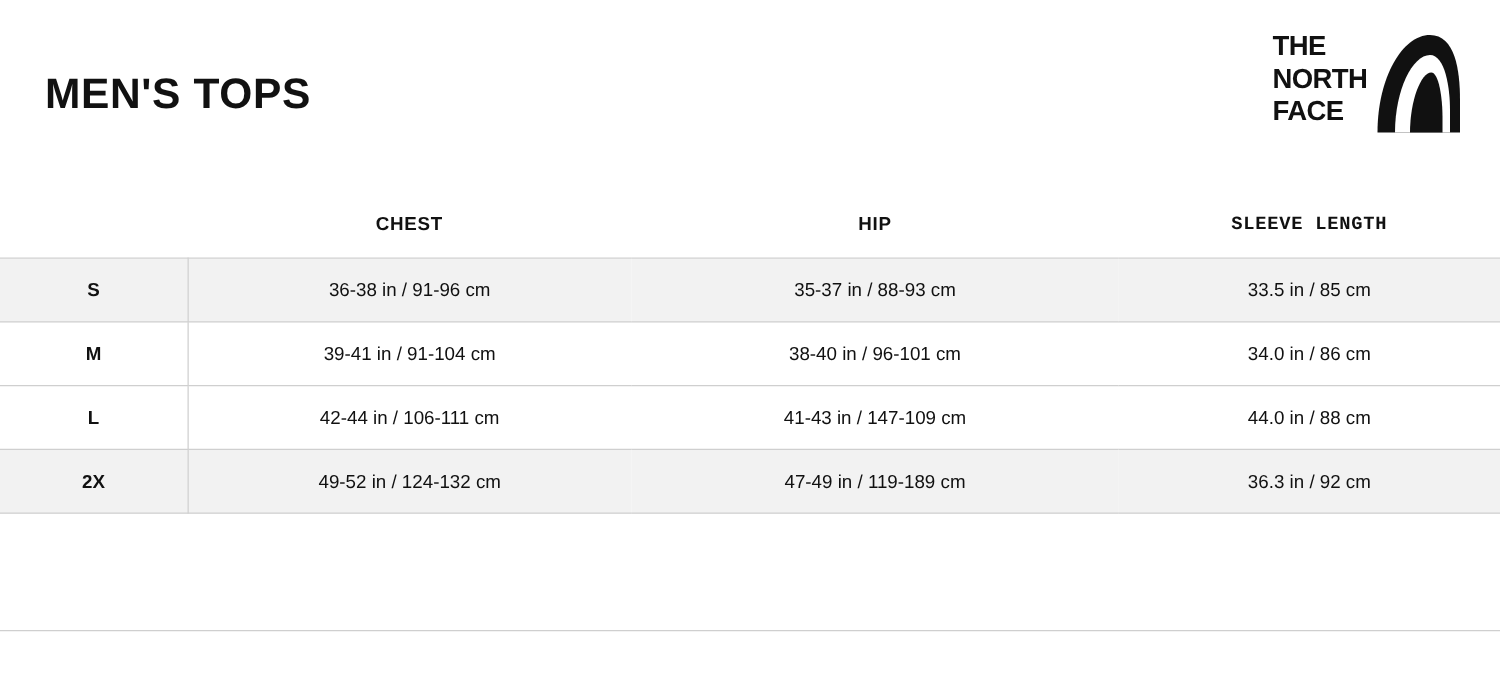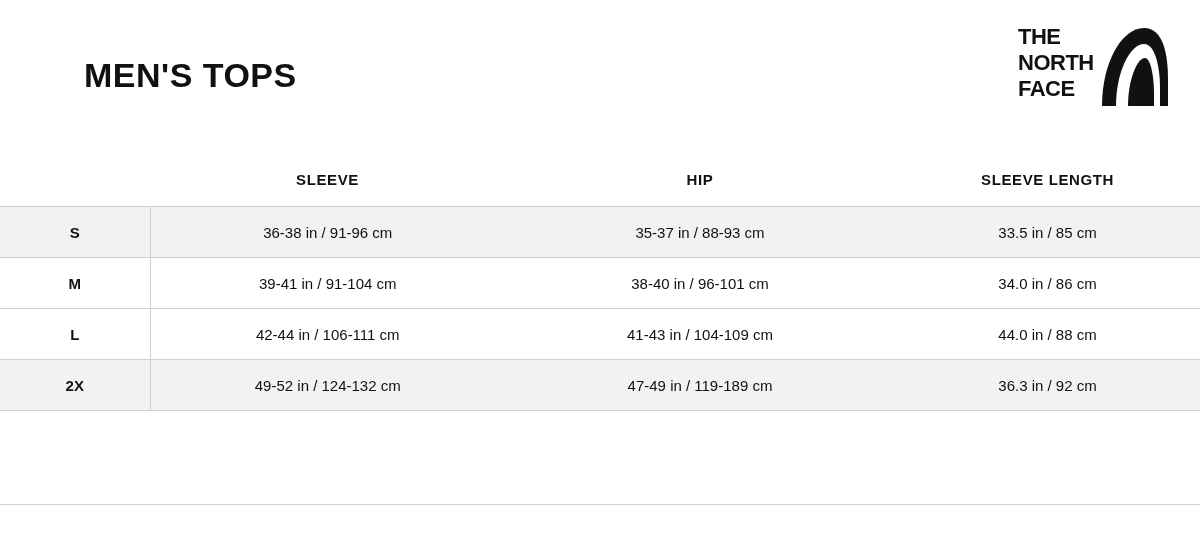--- a/index.html
+++ b/index.html
@@ -28,21 +28,20 @@
   }
   .page-title {
     position: absolute;
     left: 36px;
     top: 58px;
     font-size: 34px;
     font-weight: bold;
     letter-spacing: 0.5px;
     color: #111111;
     line-height: 1;
-    margin-left: 48px;
   }
   .brand-logo {
     position: absolute;
     right: 32px;
     top: 22px;
     width: 150px;
     height: 86px;
   }
   .brand-logo svg {
     display: block;
@@ -76,20 +75,21 @@
     width: 150px;
   }
   .head-row th.col-chest {
     width: 355px;
   }
   .head-row th.col-hip {
     width: 390px;
   }
   .head-row th.col-sleeve {
     width: 305px;
+    font-family: Liberation Mono, monospace;
   }
 
   .data-row td {
     height: 50px;
     vertical-align: middle;
     font-size: 15px;
     text-align: center;
     color: #111111;
     border-top: 1px solid #cfcfcf;
     border-bottom: 1px solid #cfcfcf;
@@ -136,42 +136,42 @@
         <path d="M98 84 C98 50 112 22 126 22 C138 22 142 48 142 66 L142 84 Z" fill="#ffffff"></path>
         <path d="M110 84 C110 58 119 36 127 36 C133 36 136 56 136 72 L136 84 Z" fill="#111111"></path>
       </svg>
     </div>
   </div>
 
   <table class="size-table">
     <thead>
       <tr class="head-row">
         <th class="col-size"></th>
-        <th class="col-chest">SLEEVE</th>
+        <th class="col-chest">CHEST</th>
         <th class="col-hip">HIP</th>
         <th class="col-sleeve">SLEEVE LENGTH</th>
       </tr>
     </thead>
     <tbody>
       <tr class="data-row shaded">
         <td class="size-cell">S</td>
         <td>36-38 in / 91-96 cm</td>
         <td>35-37 in / 88-93 cm</td>
         <td>33.5 in / 85 cm</td>
       </tr>
       <tr class="data-row plain">
         <td class="size-cell">M</td>
         <td>39-41 in / 91-104 cm</td>
         <td>38-40 in / 96-101 cm</td>
         <td>34.0 in / 86 cm</td>
       </tr>
       <tr class="data-row plain">
         <td class="size-cell">L</td>
         <td>42-44 in / 106-111 cm</td>
-        <td>41-43 in / 104-109 cm</td>
+        <td>41-43 in / 147-109 cm</td>
         <td>44.0 in / 88 cm</td>
       </tr>
       <tr class="data-row shaded">
         <td class="size-cell">2X</td>
         <td>49-52 in / 124-132 cm</td>
         <td>47-49 in / 119-189 cm</td>
         <td>36.3 in / 92 cm</td>
       </tr>
     </tbody>
   </table>

